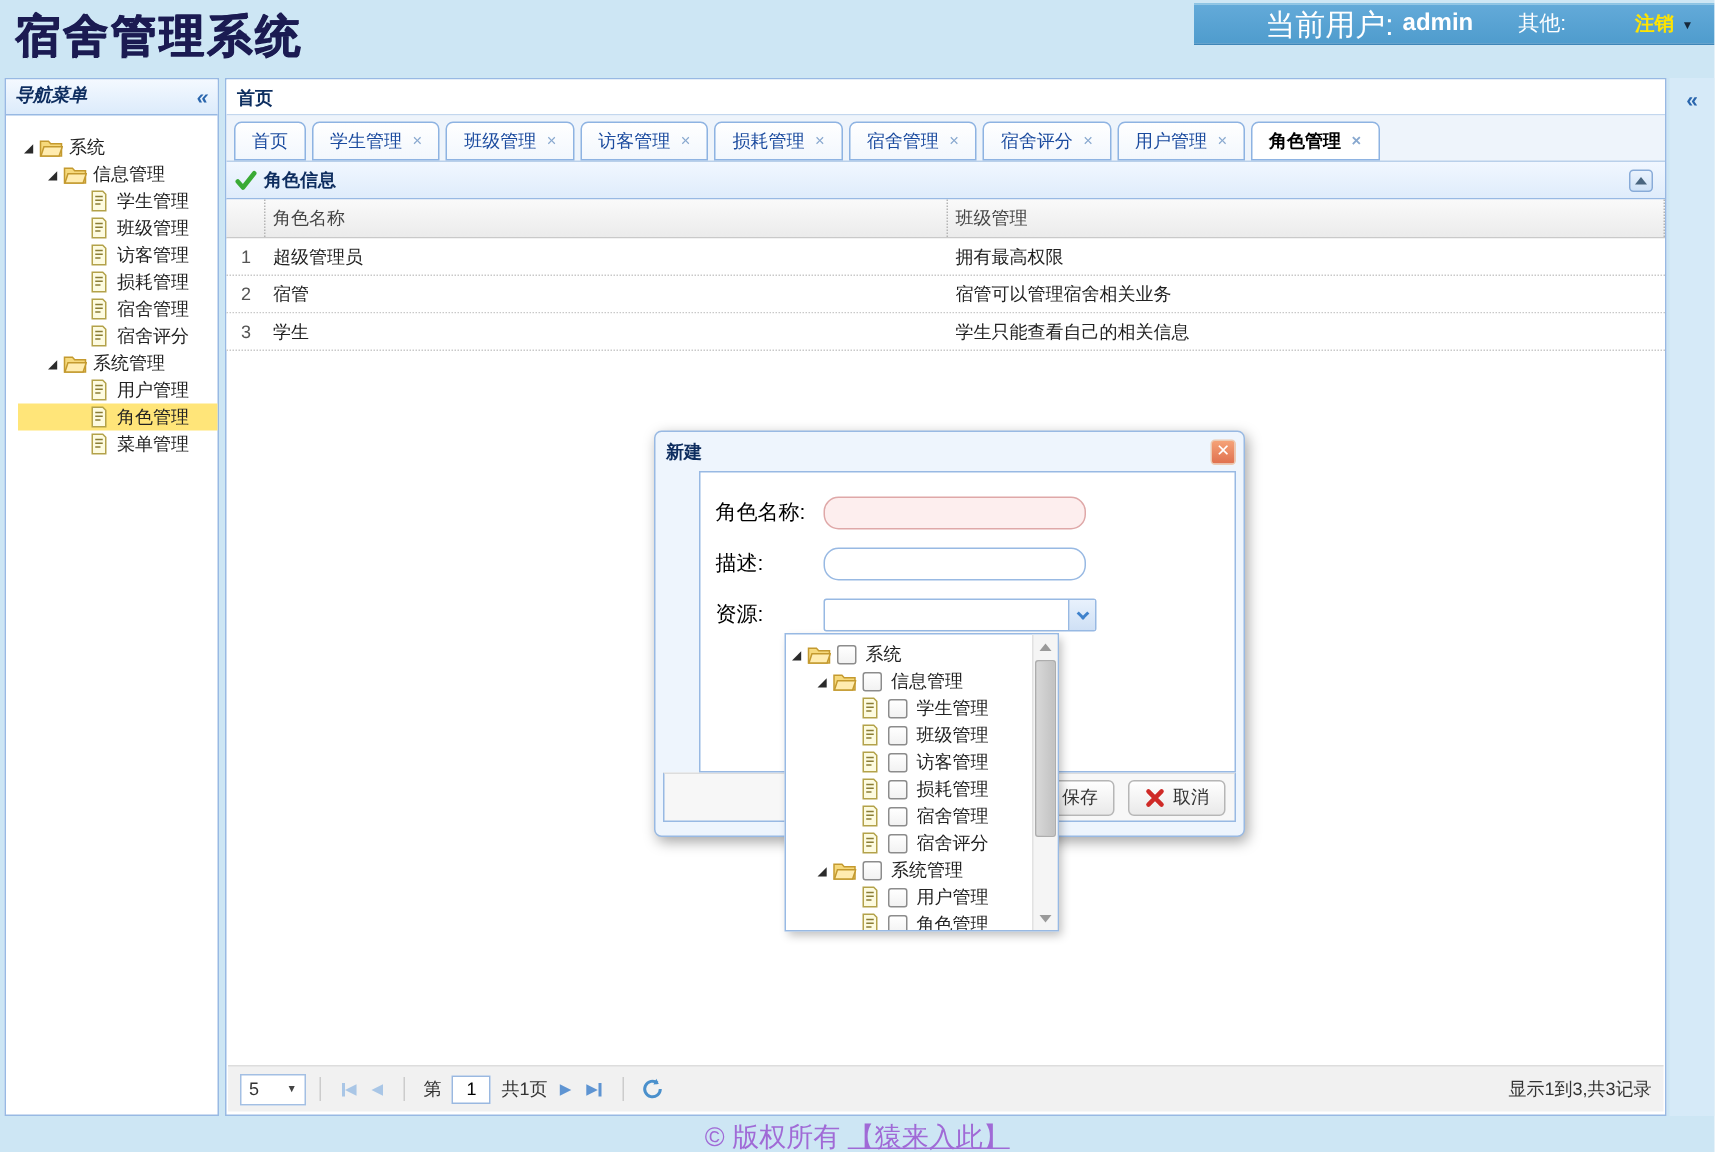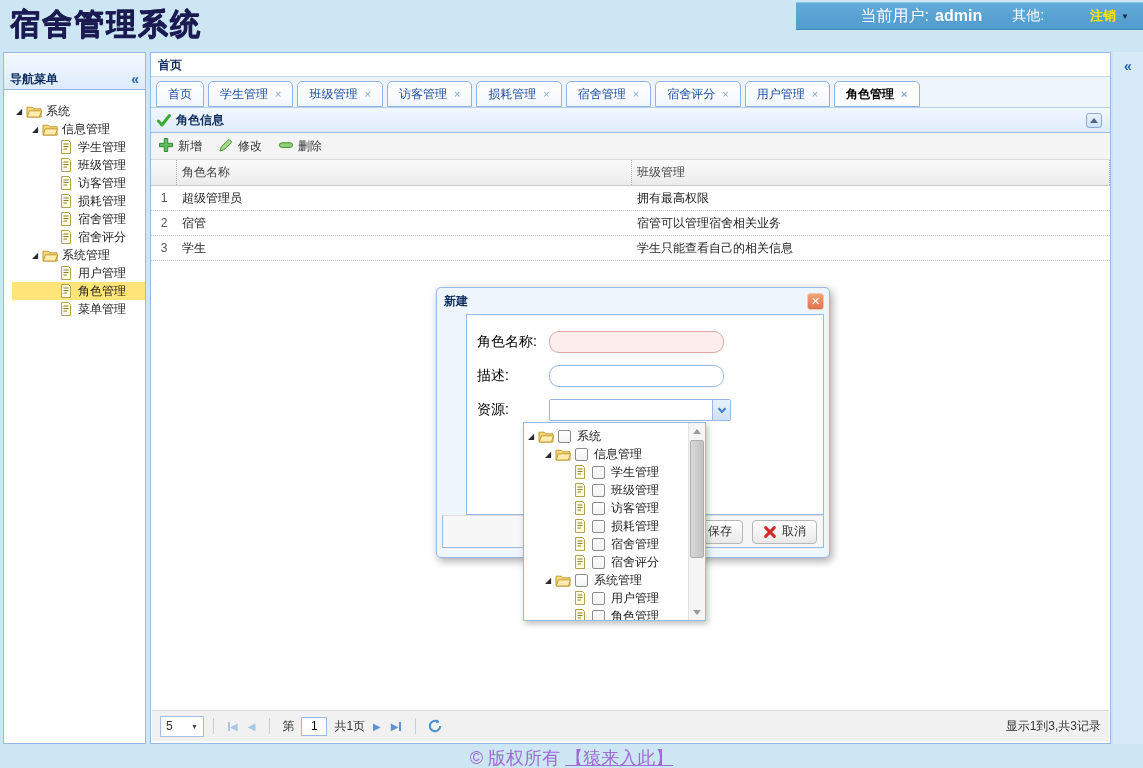--- a/index.html
+++ b/index.html
@@ -17,35 +17,35 @@
     position:absolute; left:10px; top:4px; font-size:30px; font-weight:900;
     color:#1b1b52; letter-spacing:2px; text-shadow:0.6px 0 0 #1b1b52, 0 0.6px 0 #1b1b52;
   }
   .user-bar {
     position:absolute; right:0; top:2px; width:347px; height:28px;
     background:linear-gradient(#63aad9,var(--userbar-blue,#4f9ccd));
     border-bottom:1px solid #3e86b8; border-top:1px solid #8cc4e4;
     display:flex; align-items:center; justify-content:flex-end; padding-right:14px;
     color:#fff;
   }
-  .user-bar .lbl { font-size:16px; }
+  .user-bar .lbl { font-size:20px; }
   .user-bar .uname { font-size:16px; font-weight:bold; margin-left:6px; }
   .user-bar .other { margin-left:30px; font-size:14px; }
   .user-bar .logout { margin-left:46px; font-size:13px; font-weight:bold; color:var(--logout-yellow,#ffe400); cursor:pointer; }
   .user-bar .dd-arrow { margin-left:5px; font-size:8px; color:#16283a; cursor:pointer; }
 
   
   .panel-border { background:#fff; border:1px solid var(--accent-border,#98b9e3); }
   .sidebar { position:absolute; left:3px; top:52px; width:143px; height:692px; }
   .main-panel { position:absolute; left:150px; top:52px; width:961px; height:692px; }
 
   .sidebar-header {
     height:24px; background:linear-gradient(#f4f9ff,#dcebfb);
     border-bottom:1px solid var(--accent-border,#98b9e3);
-    display:flex; align-items:flex-start; justify-content:space-between; padding:18px 6px;
+    display:flex; align-items:flex-end; justify-content:space-between; padding:4px 6px;font-style:italic;
   }
   .sidebar-header .t { font-weight:bold; color:#0e2d5f; }
   .collapse-glyph { color:#2a66ad; font-weight:bold; font-size:14px; cursor:pointer; }
 
   
   .tree-row { display:flex; align-items:center; height:18px; white-space:nowrap; cursor:default; }
   .tree-row.selected { background:var(--sel-yellow,#ffe579); }
   .caret, .caret-blank { width:14px; font-size:8px; color:#2b2b2b; text-align:center; flex:0 0 14px; }
   .tree-icon { width:18px; height:16px; flex:0 0 18px; }
   .tree-icon svg { width:16px; height:16px; }
@@ -352,40 +352,20 @@
       <svg viewBox="0 0 16 16">
           <path d="M2.5 9l3.5 4L13.5 3.5" fill="none" stroke="#3aaa35" stroke-width="3" stroke-linecap="round" stroke-linejoin="round"></path>
         </svg>
     </span>
     <span class="t">角色信息</span>
     <span class="tool-min">
         <span class="tri-up"></span>
       </span>
   </div>
 
-  <div class="toolbar" id="toolbar">
-      <div class="tool-btn">
-        <span><svg viewBox="0 0 16 16">
-            <path d="M6.3 1.5h3.4v4.8h4.8v3.4H9.7v4.8H6.3V9.7H1.5V6.3h4.8z" fill="#63bb63" stroke="#2f8f2f"></path>
-          </svg></span>
-        <span>新增</span>
-      </div>
-      <div class="tool-btn">
-        <span><svg viewBox="0 0 16 16">
-            <path d="M2 14l1.2-4L11 2.3l2.8 2.8L6 12.8z" fill="#a8d88a" stroke="#4a8f33"></path>
-          </svg></span>
-        <span>修改</span>
-      </div>
-      <div class="tool-btn">
-        <span><svg viewBox="0 0 16 16">
-            <rect x="1.5" y="5.8" width="13" height="4.6" rx="2.2" fill="#8fd078" stroke="#4a8f33"></rect>
-          </svg></span>
-        <span>删除</span>
-      </div>
-    </div>
 
   <div class="grid-header">
     <div class="hc c-rn"></div>
     <div class="hc c-name">角色名称</div>
     <div class="hc c-desc">班级管理</div>
   </div>
   <div id="grid-rows">
       <div class="grid-row">
         <div class="cell c-rn">1</div>
         <div class="cell c-name">超级管理员</div>

